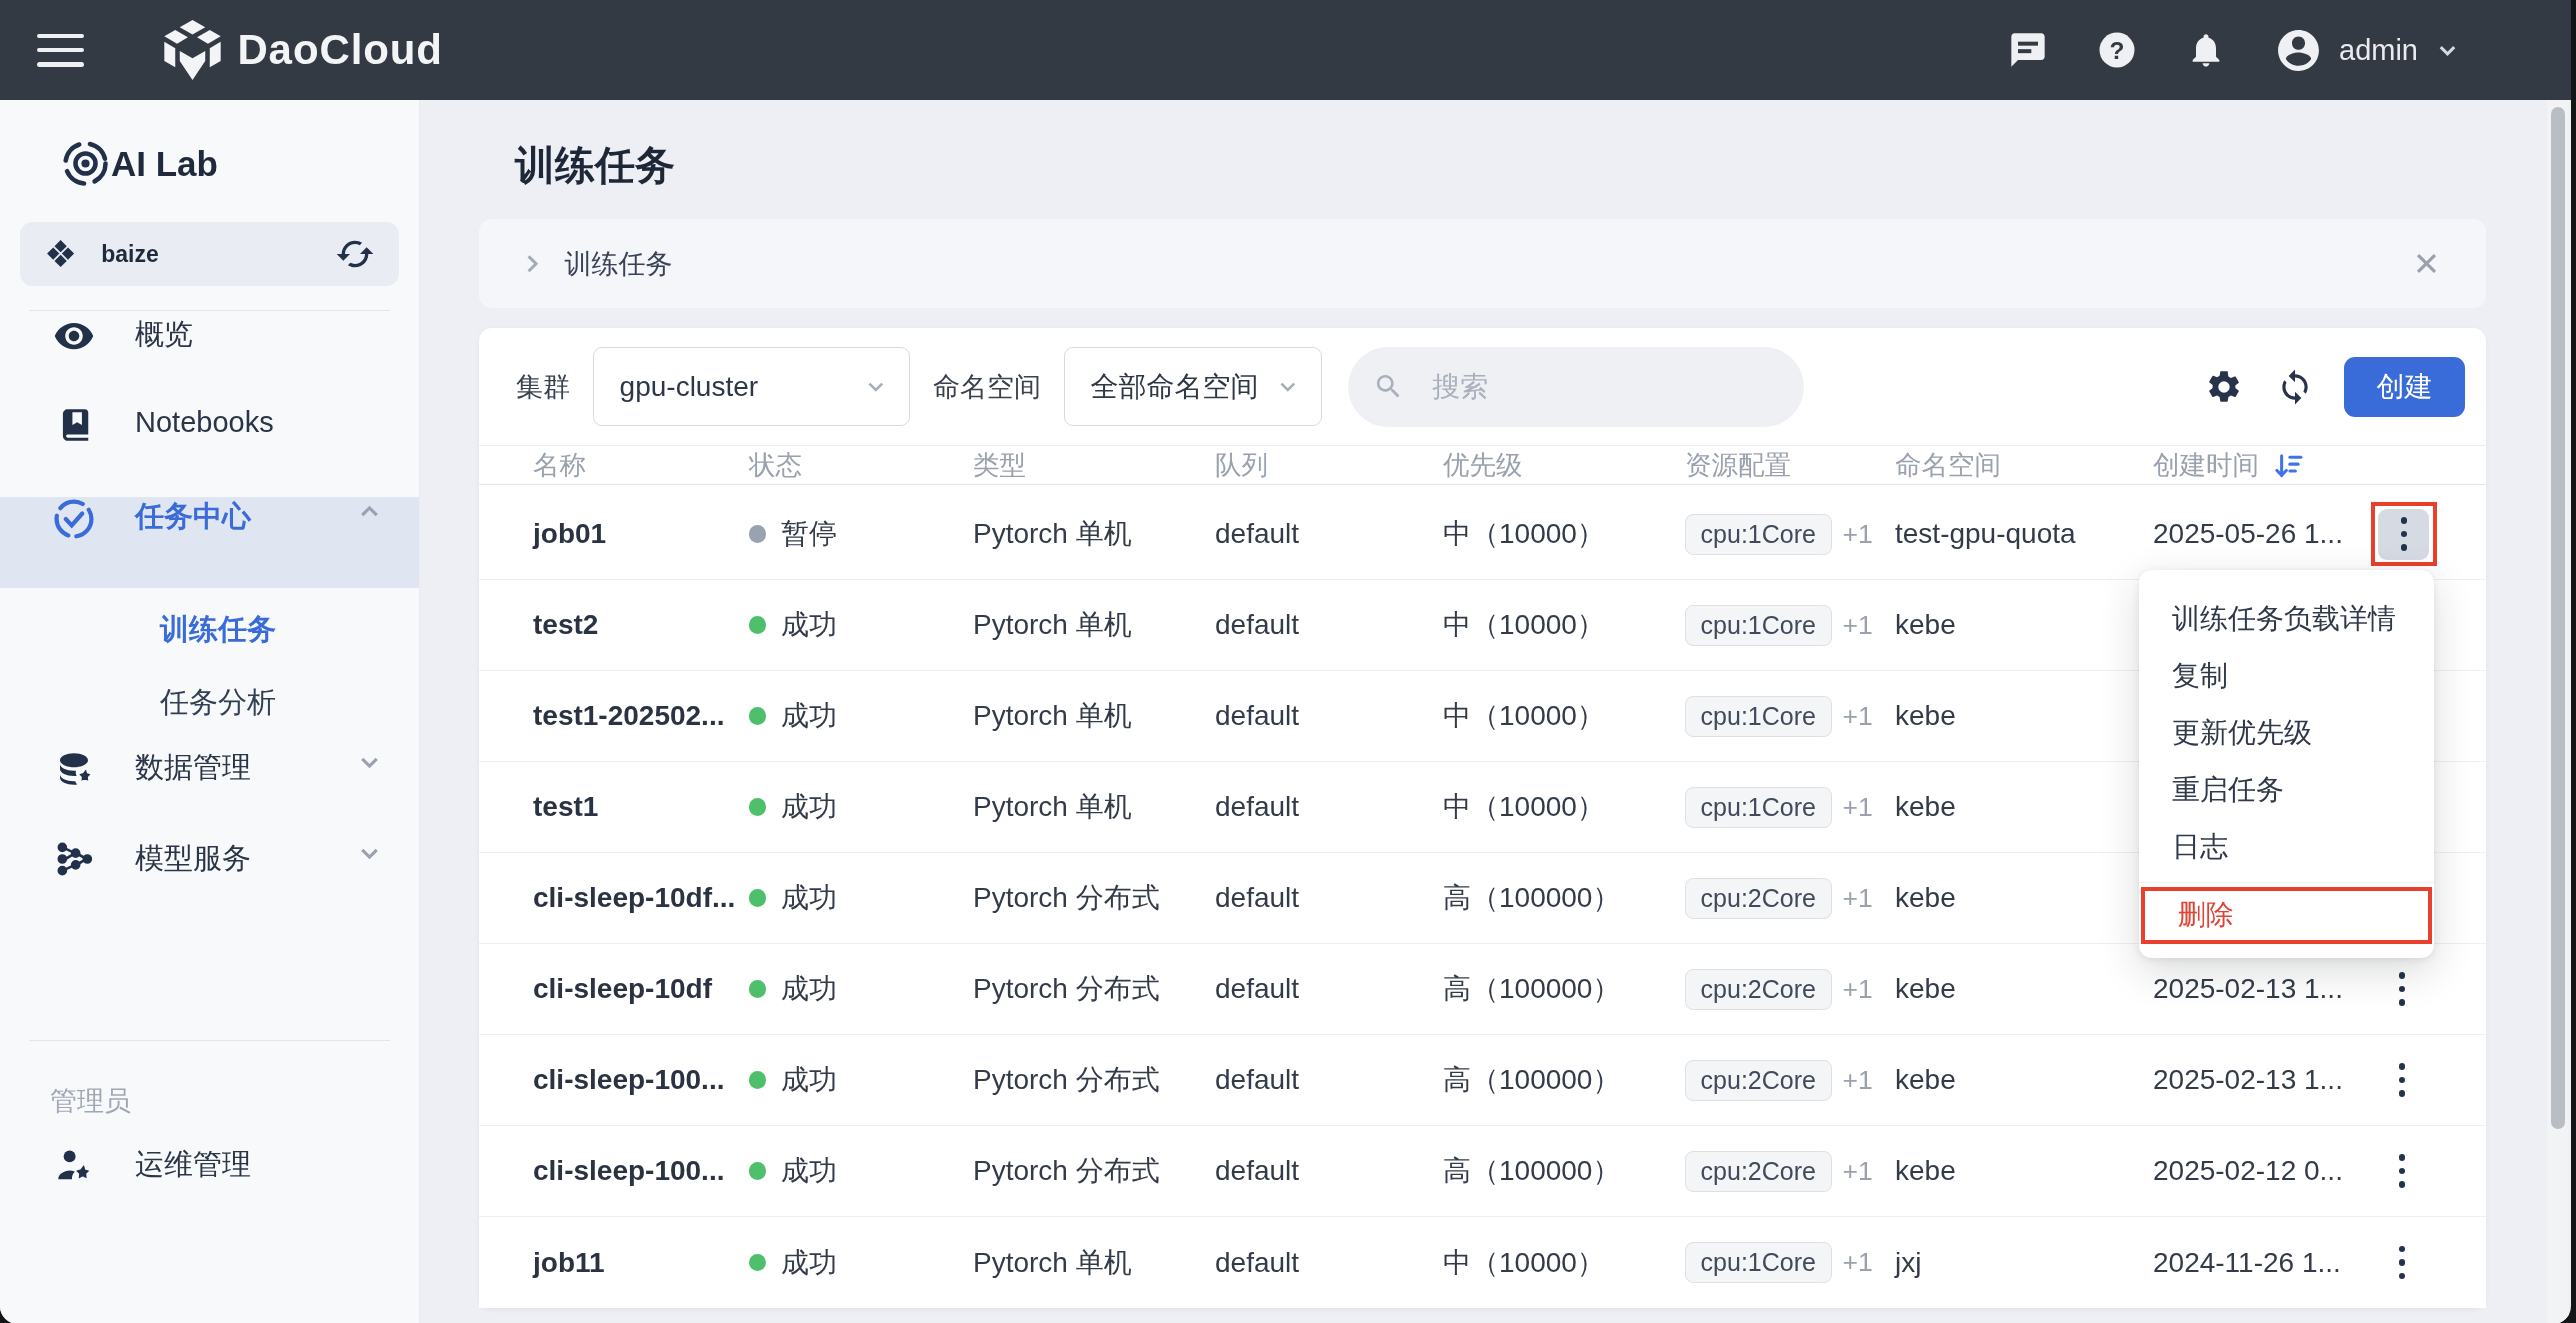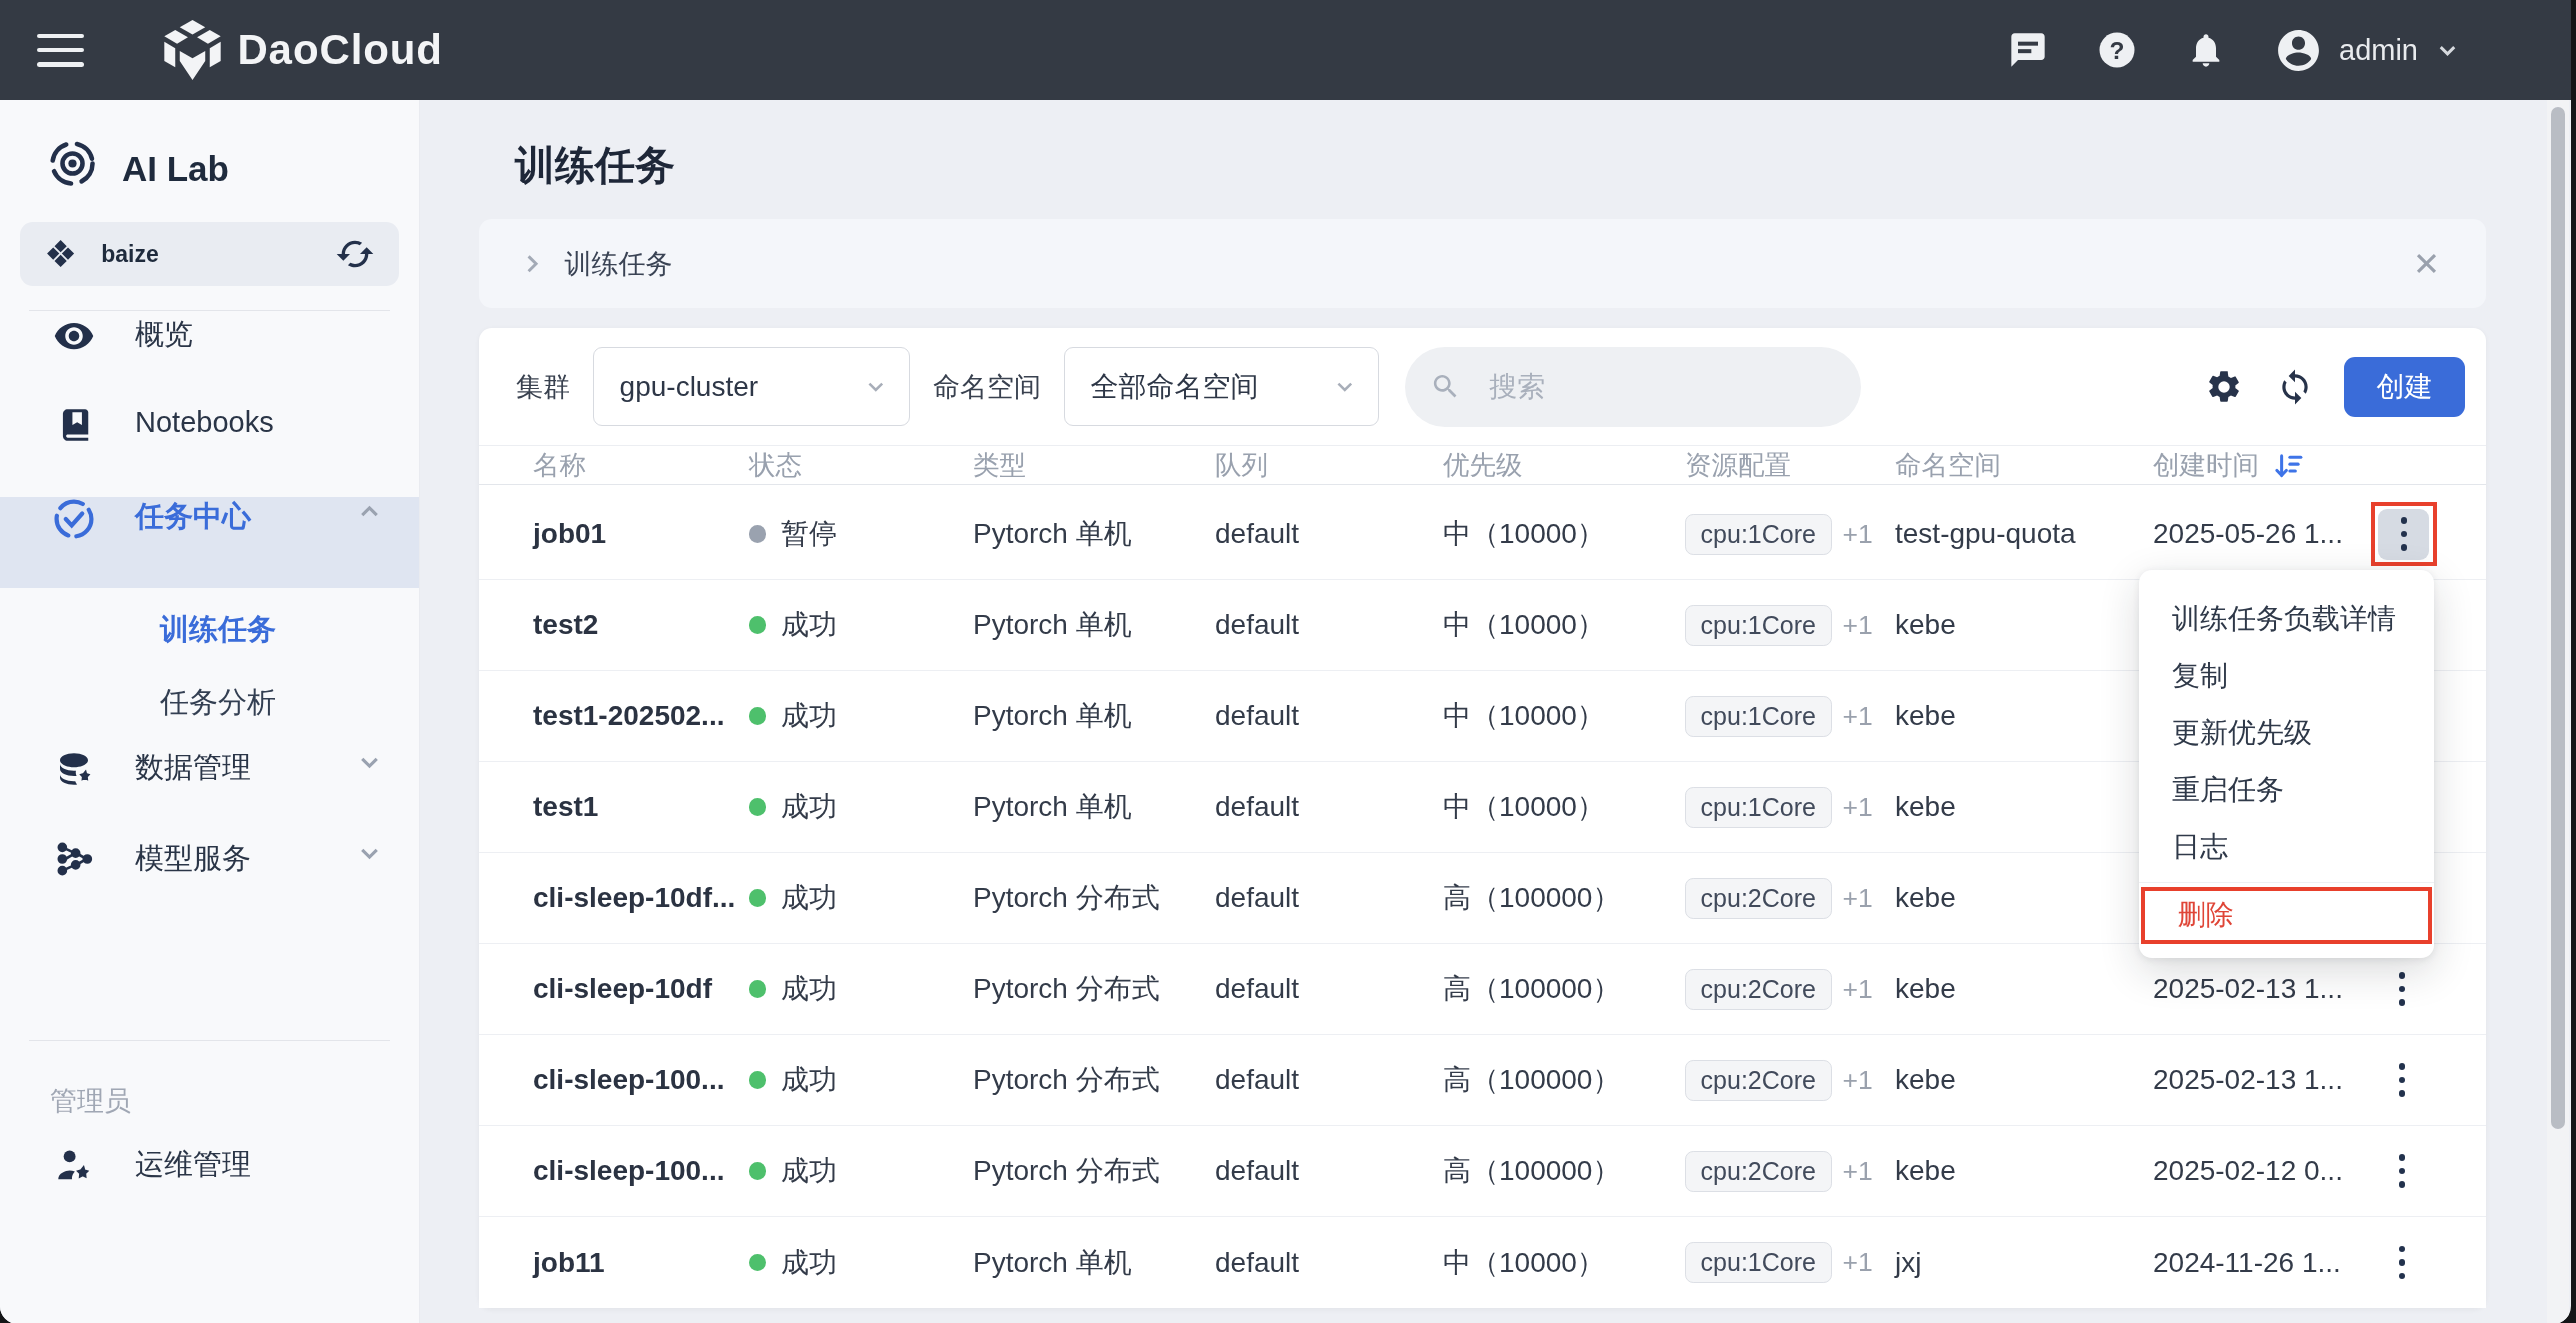--- a/index.html
+++ b/index.html
@@ -15,21 +15,21 @@
   .hamburger span{display:block;height:4.6px;border-radius:2.7px;background:#eef0f3;}
   .brand{display:flex;align-items:center;margin-left:80px;gap:16.4px;}
   .brand-name{font-size:42px;font-weight:bold;letter-spacing:0.9px;color:#f3f4f6;}
   .topbar-right{margin-left:auto;display:flex;align-items:center;gap:47px;margin-right:110px;}
   .top-icon{width:42px;height:42px;display:flex;align-items:center;justify-content:center;cursor:pointer;}
   .top-user{display:flex;align-items:center;gap:16px;cursor:pointer;}
   .top-user-name{font-size:29px;color:#e9ebee;}
 
   
   .sidebar{position:absolute;left:0;top:100px;width:420px;height:1223px;background:#f8f9fb;border-right:0.9px solid #e9ebf0;}
-  .product-row{display:flex;align-items:flex-end;gap:24px;padding:38px 0 33px 47px;}
+  .product-row{display:flex;align-items:center;padding:38px 0 33px 60px;}
   .product-name{font-size:35px;font-weight:bold;color:#1f2b3d;}
   .workspace{margin:0 20px;height:64px;background:#e9ecf2;border-radius:12.8px;display:flex;align-items:center;
              padding:0 24px;cursor:pointer;}
   .workspace-icon{font-size:37px;color:#23304a;line-height:1;}
   .workspace-name{font-size:23px;font-weight:bold;color:#1f2b3d;margin-left:24px;flex:1;}
   .side-divider{height:0.9px;background:#e3e5ea;margin:24px 29px 0 29px;}
   .nav{margin-top:3.7px;}
   .nav-item{height:91px;display:flex;padding:0 35px 0 50px;cursor:pointer;}
   .nav-item .nav-ic{width:47px;display:flex;justify-content:center;}
   .nav-item .nav-label{font-size:29px;font-weight:500;color:#2a3547;margin-left:38px;flex:1;}
@@ -53,21 +53,21 @@
         box-shadow:0 1.8px 5.5px rgba(30,35,45,.05);}
 
   
   .filters{position:absolute;left:0;top:0;width:100%;height:117px;display:flex;align-items:center;}
   .f-label{font-size:27px;color:#39414f;}
   .f-label.cluster{margin-left:37px;}
   .select{height:79px;background:#fff;border:0.9px solid #d7dae0;border-radius:9px;display:flex;align-items:center;
           padding:0 20px 0 25.6px;cursor:pointer;}
   .select .sel-text{font-size:28px;color:#2e3747;flex:1;}
   .sel-cluster{width:317px;margin-left:23px;}
-  .sel-namespace{width:315px;margin-left:23px;}
+  .sel-namespace{width:258px;margin-left:23px;}
   .f-label.ns{margin-left:23px;}
   .search{width:456px;height:80px;margin-left:25.6px;background:#eef0f3;border-radius:40px;display:flex;align-items:center;padding:0 25.6px;}
   .search input{border:none;outline:none;background:transparent;font-size:28px;color:#39414f;margin-left:26px;width:347px;
                 font-family:"Liberation Sans","DejaVu Sans",sans-serif;}
   .search input::placeholder{color:#a9b0bc;}
   .tool-icon{width:44px;height:44px;display:flex;align-items:center;justify-content:center;cursor:pointer;}
   .gear-btn{margin-left:auto;}
   .sync-btn{margin-left:27px;}
   .create-btn{margin:0 21px 0 27px;width:121px;height:60px;background:var(--accent,#3a6cd9);color:#fff;font-size:28px;
               border:none;border-radius:11px;cursor:pointer;display:flex;align-items:center;justify-content:center;

